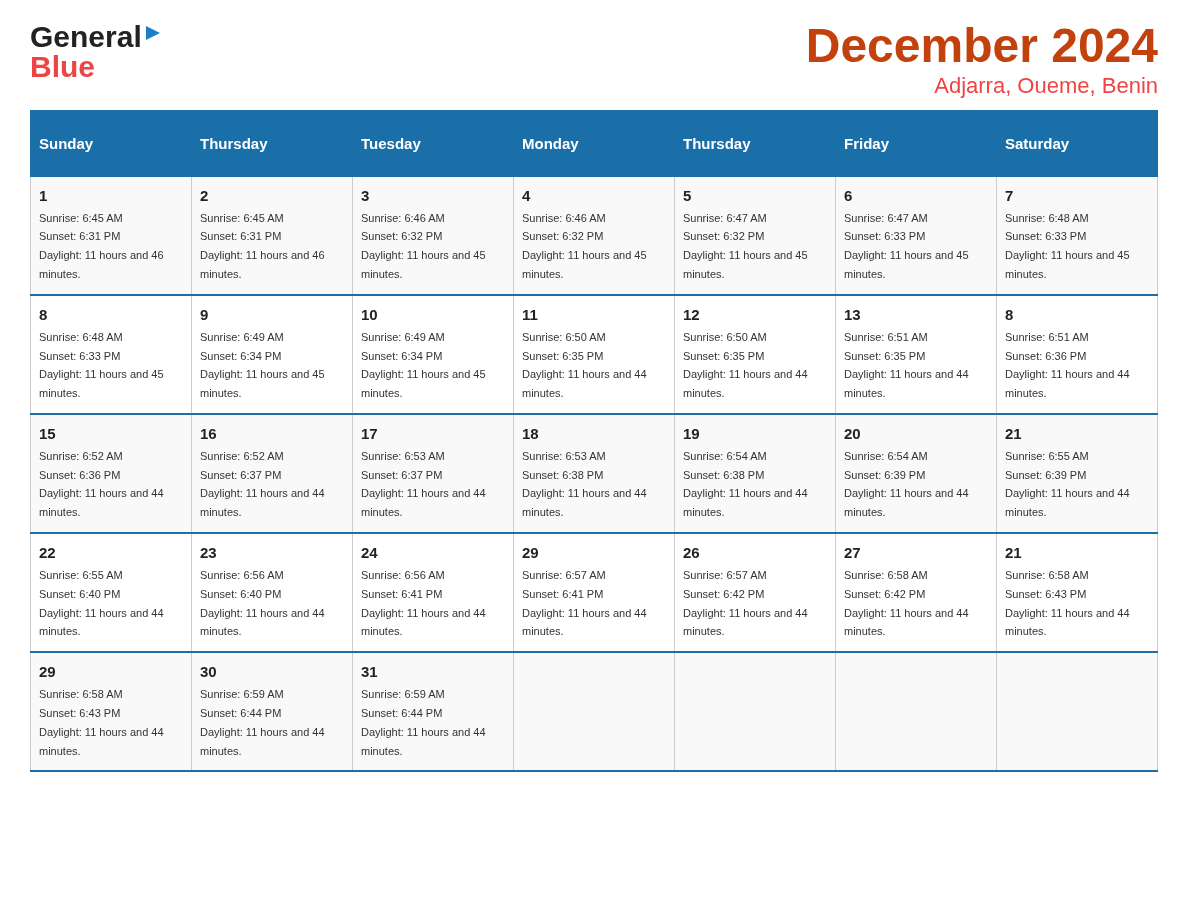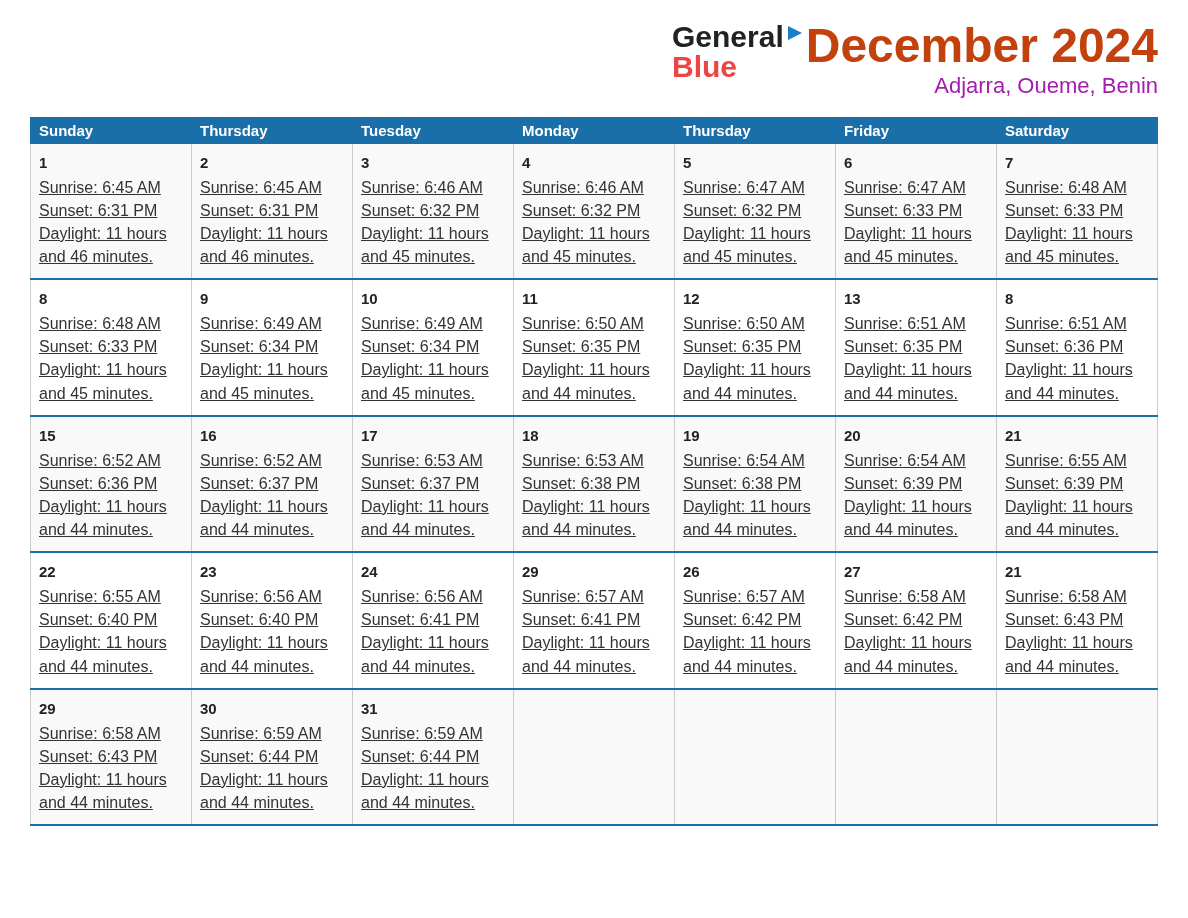--- a/index.html
+++ b/index.html
@@ -6,23 +6,23 @@
     body {
       font-family: Arial, sans-serif;
       background: #fff;
       color: #222;
       width: 1188px;
       min-height: 918px;
       padding: 20px 30px;
     }
     .header {
       display: flex;
-      justify-content: flex-end;
+      justify-content: space-between;
       align-items: flex-start;
-      margin-bottom: 18px;
+      margin-bottom: 11px;
     }
     .logo {
       display: flex;
       flex-direction: column;
       align-items: flex-start;
     }
     .logo-row {
       display: flex;
       align-items: center;
     }
@@ -31,56 +31,55 @@
     }
     .title-block h1 {
       font-size: 48px;
       font-weight: bold;
       color: #c2410c;
       line-height: 1.1;
     }
     .title-block h2 {
       font-size: 22px;
       font-weight: normal;
-      color: #a21caf;
+      color: #ef4444;
     }
     table {
       width: 100%;
       border-collapse: collapse;
       table-layout: fixed;
     }
     thead tr th {
       background-color: #1a6fa8;
       color: #fff;
       font-size: 15px;
       font-weight: bold;
-      padding: 4px 8px;
+      padding: 24px 8px;
       text-align: left;
       border: 1px solid #1a6fa8;
     }
     tbody tr td {
       vertical-align: top;
       padding: 8px 8px 10px 8px;
       font-size: 13px;
       border: 1px solid #ccc;
       line-height: 1.45;
     }
     tbody tr {
       border-bottom: 2px solid #1a6fa8;
     }
     tbody tr td .day-num {
       font-size: 15px;
       font-weight: bold;
       margin-bottom: 2px;
       display: block;
     }
     tbody tr td .day-detail {
-      font-size: 16px;
+      font-size: 11px;
       color: #333;
-      text-decoration: underline;
     }
     tbody tr:nth-child(odd) td {
       background: #f9f9f9;
     }
     tbody tr:nth-child(even) td {
       background: #fff;
     }
     .logo-text-general {
       font-size: 30px;
       font-weight: bold;

